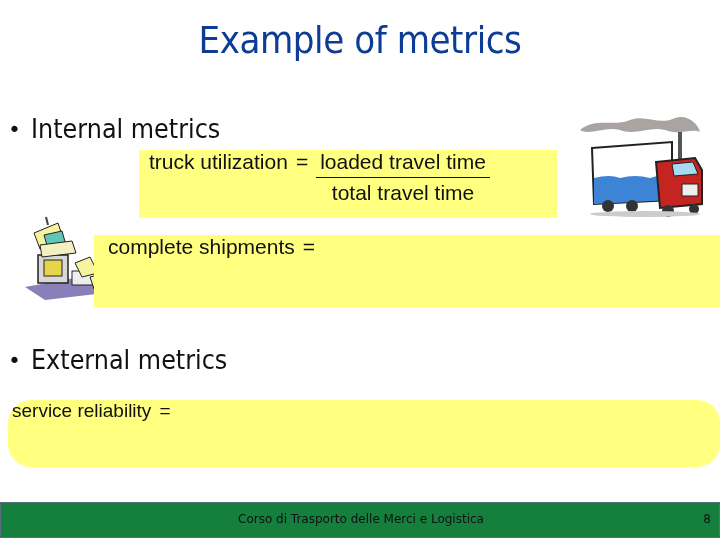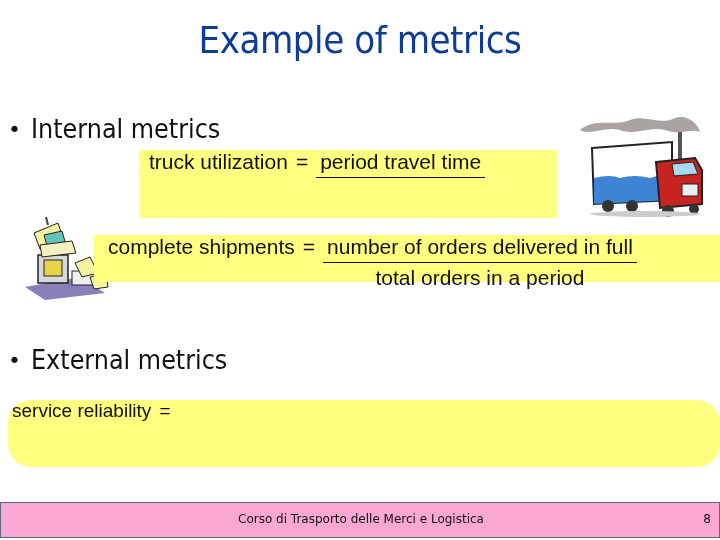--- a/index.html
+++ b/index.html
@@ -27,41 +27,42 @@
     font-size: 21px; box-sizing: border-box;
   }
   .formula .lhs { white-space: nowrap; }
   .formula .eq { margin: 0 8px; }
   .frac { display: flex; flex-direction: column; align-items: center; }
   .frac .num { padding: 0 4px 3px 4px; border-bottom: 1.5px solid #111; white-space: nowrap; }
   .frac .den { padding-top: 3px; white-space: nowrap; }
   .clip { position: absolute; }
   .footer {
     position: absolute; left: 0; top: 502px; width: 718px; height: 34px;
-    background: #f9a8d4; border: 1px solid #5a6b7d;
+    background: #15803d; border: 1px solid #5a6b7d;
     font-family: "DejaVu Sans", sans-serif; font-size: 12px; color: #111;
   }
   .footer .course { position: absolute; left: 0; width: 720px; top: 9px; text-align: center; }
   .footer .page { position: absolute; right: 8px; top: 9px; }
 </style>
 </head>
 <body>
 
 <div class="title">Example of metrics</div>
 
 <div class="bullet" style="top:114px;">
   <span class="dot">•</span>
   <span class="txt">Internal metrics</span>
 </div>
 
 <div class="formula" style="left:139px; top:150px; width:418px; height:68px; padding-left:10px;">
   <span class="lhs">truck utilization</span>
   <span class="eq">=</span>
   <span class="frac">
-    <span class="num">period travel time</span>
+    <span class="num">loaded travel time</span>
+    <span class="den">total travel time</span>
   </span>
 </div>
 
 <div class="clip" style="left:560px; top:112px; width:150px; height:106px;">
   <svg width="150" height="106" viewBox="0 0 150 106">
     <path d="M20 18 C35 5, 55 15, 70 8 C85 2, 100 14, 115 6 C128 2, 138 12, 140 20 C130 16, 120 24, 105 18 C90 14, 75 24, 60 18 C45 14, 30 24, 20 18 Z" fill="#a9a4a2"></path>
     <rect x="118" y="20" width="4" height="30" fill="#555"></rect>
     <path d="M32 36 L112 30 L112 88 L34 92 Z" fill="#ffffff" stroke="#222" stroke-width="2"></path>
     <path d="M34 66 Q50 62 60 66 Q75 62 90 66 Q100 62 112 64 L112 88 L34 92 Z" fill="#3d83d6"></path>
     <path d="M96 50 L135 46 L142 58 L142 92 L100 96 Z" fill="#c62420" stroke="#222" stroke-width="2"></path>
@@ -83,27 +84,23 @@
     <path d="M14 18 L38 8 L44 26 L20 34 Z" fill="#f6f3a0" stroke="#222"></path>
     <path d="M24 20 L42 16 L46 30 L28 34 Z" fill="#5fc6b8" stroke="#222"></path>
     <path d="M20 30 L52 26 L56 38 L22 42 Z" fill="#f5f0c0" stroke="#222"></path>
     <rect x="52" y="56" width="24" height="14" fill="#eee" stroke="#222"></rect>
     <path d="M55 48 L70 42 L78 58 L62 62 Z" fill="#f6f3a0" stroke="#222"></path>
     <path d="M70 62 L86 58 L88 72 L74 74 Z" fill="#f6f3a0" stroke="#222"></path>
     <path d="M26 2 L28 10" stroke="#444" stroke-width="2"></path>
   </svg>
 </div>
 
-<div class="formula" style="left:94px; top:235px; width:626px; height:47px; padding-left:14px;">
+<div class="formula" style="left:94px; top:235px; width:626px; height:72px; padding-left:14px;">
   <span class="lhs">complete shipments</span>
   <span class="eq">=</span>
-  <span class="frac">
-    <span class="num">number of orders delivered in full</span>
-    <span class="den">total orders in a period</span>
-  </span>
 </div>
 
 <div class="bullet" style="top:345px;">
   <span class="dot">•</span>
   <span class="txt">External metrics</span>
 </div>
 
 <div class="formula" style="left:8px; top:400px; width:712px; height:67px; padding-left:4px; font-size:19px;border-radius:23px;">
   <span class="lhs">service reliability</span>
   <span class="eq">=</span>

